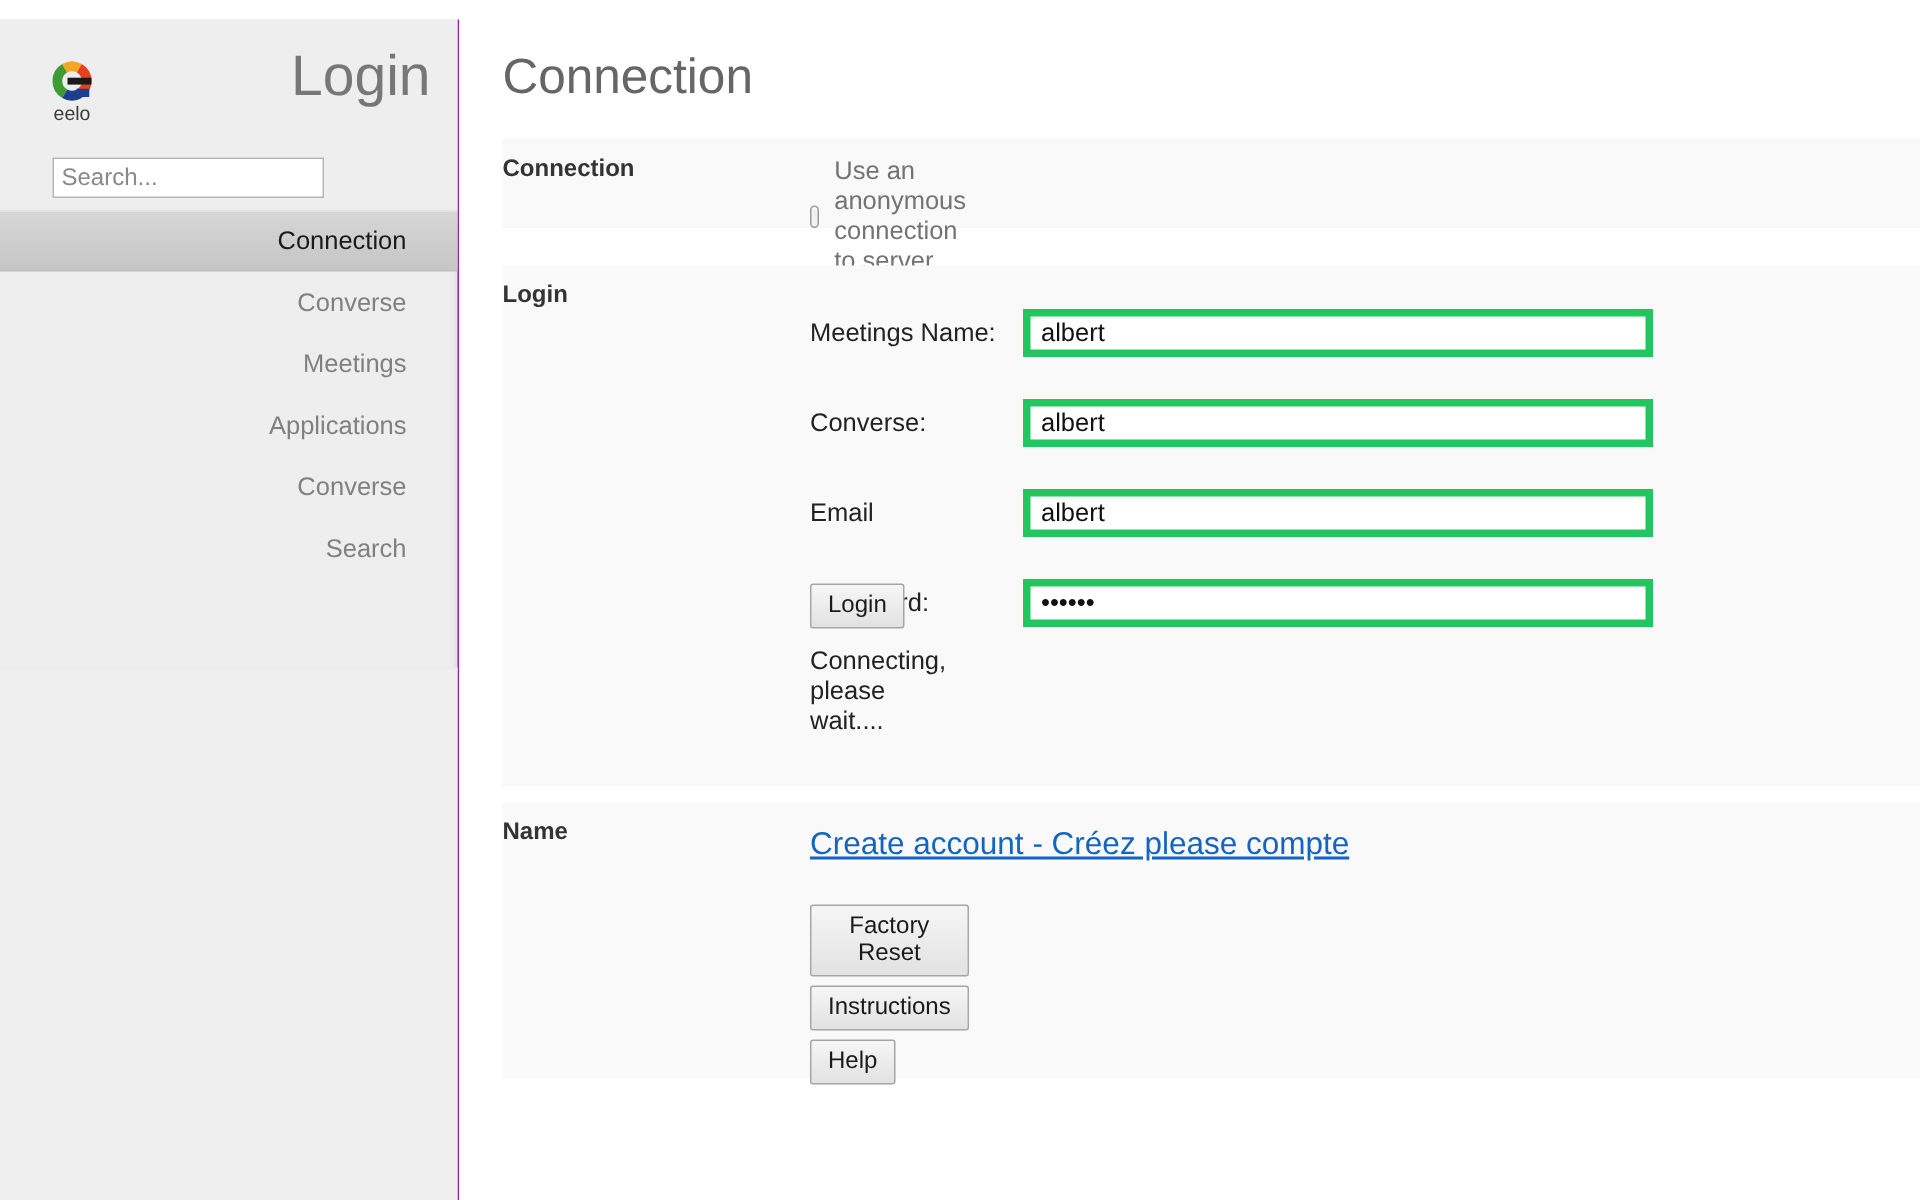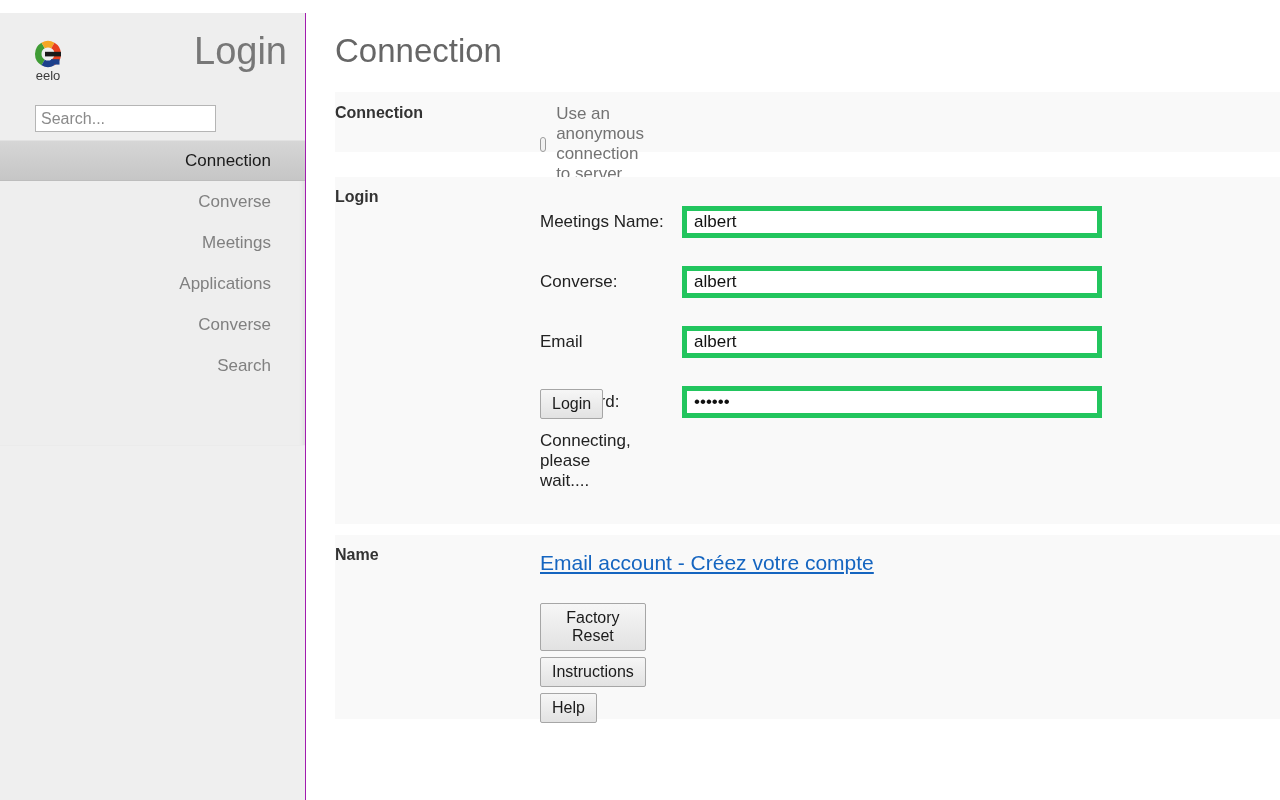--- a/index.html
+++ b/index.html
@@ -348,21 +348,21 @@
         <button class="btn" id="login-button">Login</button>
 
         <div class="status-text">Connecting, please wait....</div>
       </div>
     </div>
 
     <div class="panel" id="panel-about">
       <div class="panel-label">Name</div>
       <div class="panel-body">
 
-        <a class="about-link">Email account - Créez votre compte</a>
+        <a class="about-link">Create account - Créez please compte</a>
 
         <div class="about-buttons">
           <button class="btn">Factory Reset</button>
           <button class="btn">Instructions</button>
           <button class="btn">Help</button>
         </div>
       </div>
     </div>
 
   </div>

